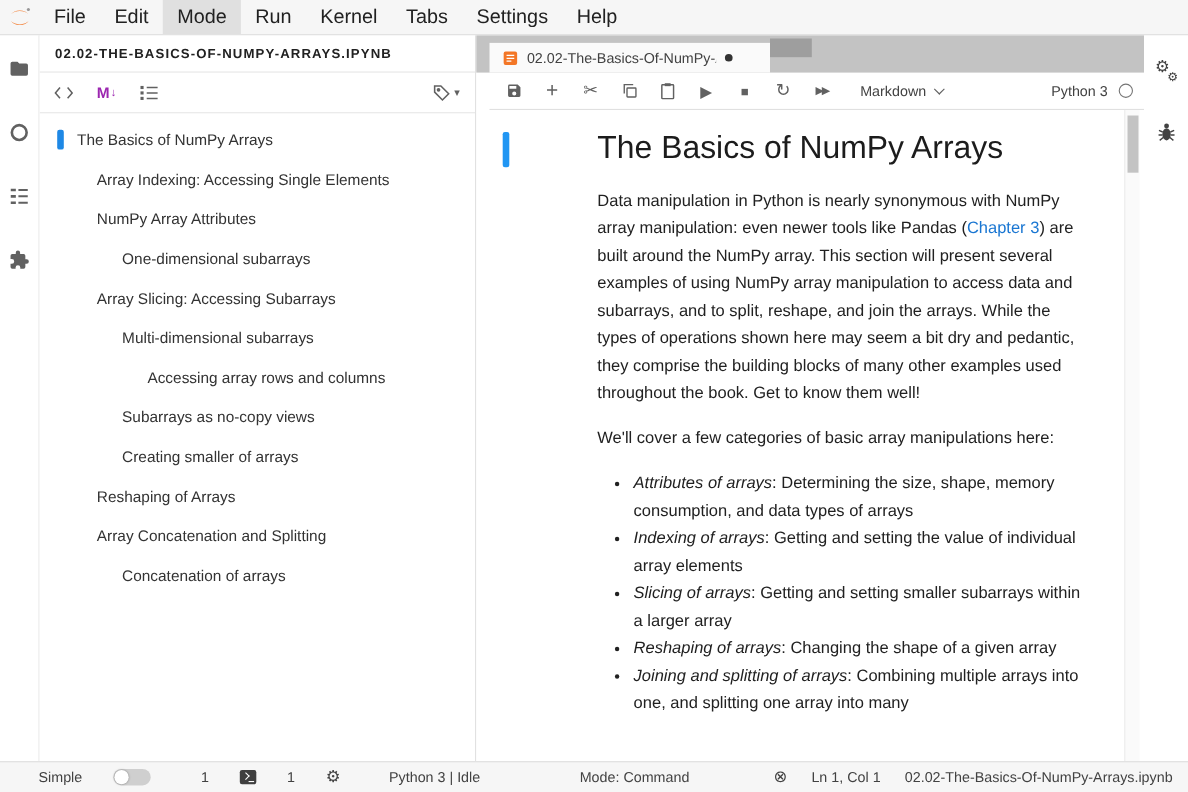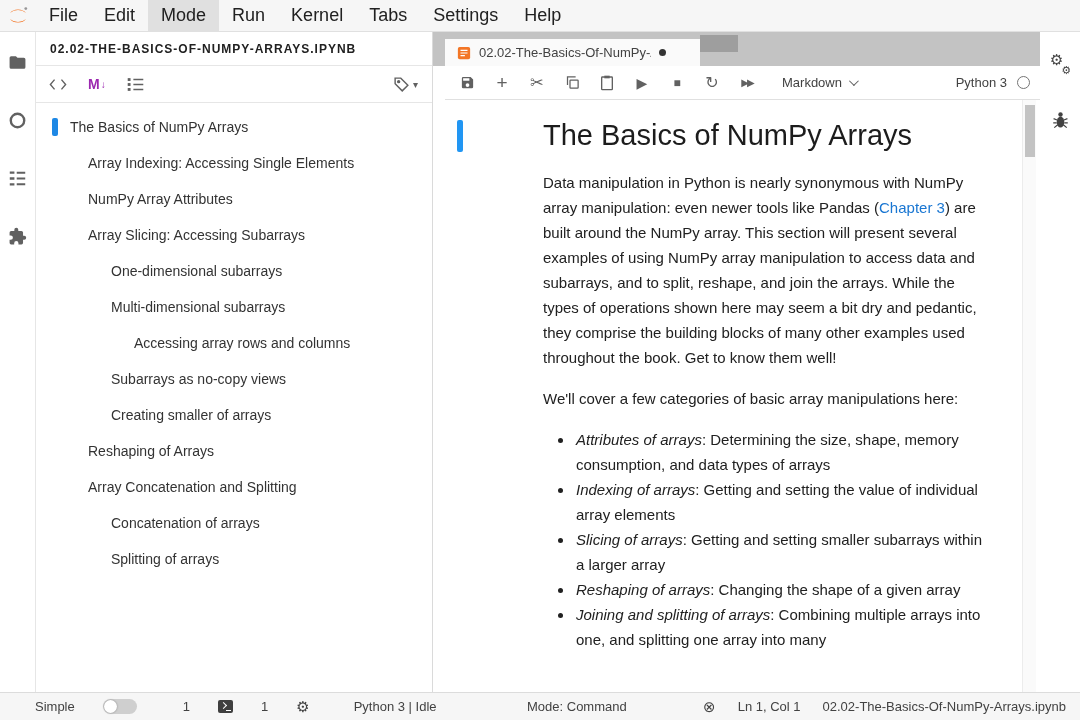--- a/index.html
+++ b/index.html
@@ -196,30 +196,29 @@
       <span class="caret">▾</span>
     </span>
   </div>
   <div class="toc-tree">
     <div class="toc-item lvl1">
       <span class="toc-active-bar"></span>
       <span>The Basics of NumPy Arrays</span>
     </div>
     <div class="toc-item lvl2"><span>Array Indexing: Accessing Single Elements</span></div>
     <div class="toc-item lvl2"><span>NumPy Array Attributes</span></div>
+    <div class="toc-item lvl3"><span>One-dimensional subarrays</span></div>
     <div class="toc-item lvl2"><span>Array Slicing: Accessing Subarrays</span></div>
-    <div class="toc-item lvl3"><span>One-dimensional subarrays</span></div>
     <div class="toc-item lvl3"><span>Multi-dimensional subarrays</span></div>
     <div class="toc-item lvl4"><span>Accessing array rows and columns</span></div>
     <div class="toc-item lvl3"><span>Subarrays as no-copy views</span></div>
     <div class="toc-item lvl3"><span>Creating smaller of arrays</span></div>
     <div class="toc-item lvl2"><span>Reshaping of Arrays</span></div>
     <div class="toc-item lvl2"><span>Array Concatenation and Splitting</span></div>
     <div class="toc-item lvl3"><span>Concatenation of arrays</span></div>
-    <div class="toc-item lvl3"><span>Splitting of arrays</span></div>
   </div>
 </div>
 
 <div class="dock">
   <div class="tabbar">
     <div class="tab">
       <svg width="14" height="14" viewBox="0 0 16 16">
         <rect x="1" y="1" width="14" height="14" rx="2" fill="#f37626"></rect>
         <path d="M4 5h8M4 8h8M4 11h5" stroke="#fff" stroke-width="1.4" fill="none"></path>
       </svg>

